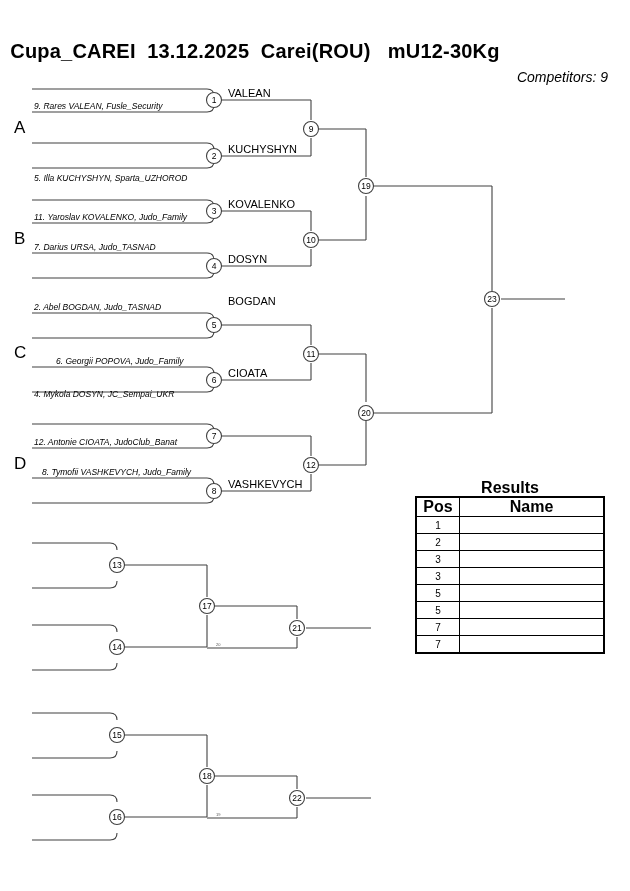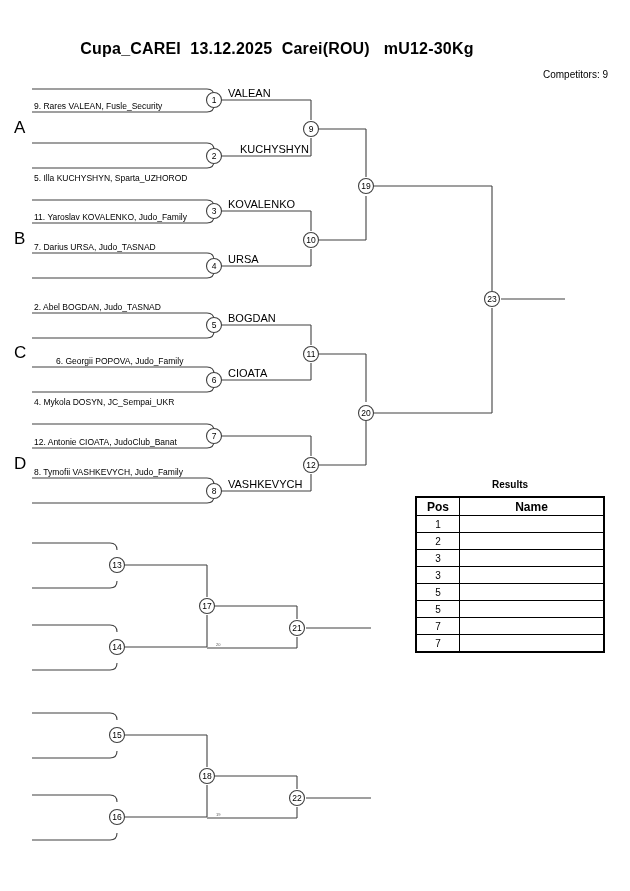--- a/index.html
+++ b/index.html
@@ -19,85 +19,86 @@
     position: absolute;
     left: 0; top: 0;
     width: 630px;
     height: 891px;
   }
   .title {
     position: absolute;
     left: 0; top: 40px;
     width: 510px;
     text-align: center;
-    font-size: 16px;
+    font-size: 20px;
     font-weight: bold;
     letter-spacing: 0.2px;
     white-space: pre;
-    padding-left: 22px;
   }
   .competitors {
     position: absolute;
     right: 22px;
     top: 69px;
-    font-size: 10px;
+    font-size: 14px;
     text-align: center;
     white-space: pre;
+    font-style: italic;
   }
   .group-letter {
     position: absolute;
     font-size: 17px;
     font-weight: normal;
     line-height: 1;
   }
   .entrant {
     position: absolute;
     font-size: 8.5px;
     white-space: nowrap;
     line-height: 1;
+    font-style: italic;
   }
   .winner {
     position: absolute;
     font-size: 11px;
     white-space: nowrap;
     line-height: 1;
   }
   .tinylabel {
     position: absolute;
     font-size: 4px;
     color: #555;
     line-height: 1;
   }
   .results-title {
     position: absolute;
     left: 415px;
     top: 479px;
     width: 190px;
     text-align: center;
-    font-size: 10px;
+    font-size: 16px;
     font-weight: bold;
   }
   table.results {
     position: absolute;
     left: 415px;
     top: 496px;
     width: 190px;
     border-collapse: collapse;
     border: 2px solid #000;
     background: #fff;
   }
   table.results th, table.results td {
     border: 1px solid #000;
     height: 16px;
     font-size: 10px;
     padding: 0;
   }
   table.results th {
     font-weight: bold;
-    font-size: 12px;
+    font-size: 16px;
     height: 17px;
   }
   table.results .c-pos { width: 42px; text-align: center; }
   table.results .c-name { text-align: center; }
   table.results td.c-name { text-align: left; padding-left: 3px; }
   svg.lines {
     position: absolute;
     left: 0; top: 0;
     width: 630px;
     height: 891px;
@@ -333,29 +334,29 @@
   <div class="group-letter" style="left:14px; top:230px;">B</div>
   <div class="group-letter" style="left:14px; top:344px;">C</div>
   <div class="group-letter" style="left:14px; top:455px;">D</div>
 
   <div class="entrant" style="left:34px; top:102px;">9. Rares VALEAN, Fusle_Security</div>
   <div class="entrant" style="left:34px; top:133px;margin-top:41px;">5. Illa KUCHYSHYN, Sparta_UZHOROD</div>
   <div class="entrant" style="left:34px; top:213px;">11. Yaroslav KOVALENKO, Judo_Family</div>
   <div class="entrant" style="left:34px; top:243px;">7. Darius URSA, Judo_TASNAD</div>
   <div class="entrant" style="left:34px; top:303px;">2. Abel BOGDAN, Judo_TASNAD</div>
   <div class="entrant" style="left:34px; top:357px;padding-left:22px;">6. Georgii POPOVA, Judo_Family</div>
-  <div class="entrant" style="left:34px; top:398px;text-align:right;">4. Mykola DOSYN, JC_Sempai_UKR</div>
+  <div class="entrant" style="left:34px; top:390px;text-align:right;">4. Mykola DOSYN, JC_Sempai_UKR</div>
   <div class="entrant" style="left:34px; top:438px;">12. Antonie CIOATA, JudoClub_Banat</div>
-  <div class="entrant" style="left:34px; top:468px;">8. Tymofii VASHKEVYCH, Judo_Family</div>
+  <div class="entrant" style="left:42px; top:468px;">8. Tymofii VASHKEVYCH, Judo_Family</div>
 
   <div class="winner" style="left:228px; top:88px;">VALEAN</div>
-  <div class="winner" style="left:240px; top:144px;">KUCHYSHYN</div>
+  <div class="winner" style="left:228px; top:144px;">KUCHYSHYN</div>
   <div class="winner" style="left:228px; top:199px;">KOVALENKO</div>
-  <div class="winner" style="left:228px; top:254px;">URSA</div>
-  <div class="winner" style="left:228px; top:313px;">BOGDAN</div>
+  <div class="winner" style="left:228px; top:254px;">DOSYN</div>
+  <div class="winner" style="left:228px; top:296px;">BOGDAN</div>
   <div class="winner" style="left:228px; top:368px;">CIOATA</div>
   <div class="winner" style="left:228px; top:479px;">VASHKEVYCH</div>
 
   <div class="tinylabel" style="left:216px; top:643px;">20</div>
   <div class="tinylabel" style="left:216px; top:813px;">19</div>
 
   <div class="results-title">Results</div>
   <table class="results">
     <thead>
       <tr>

